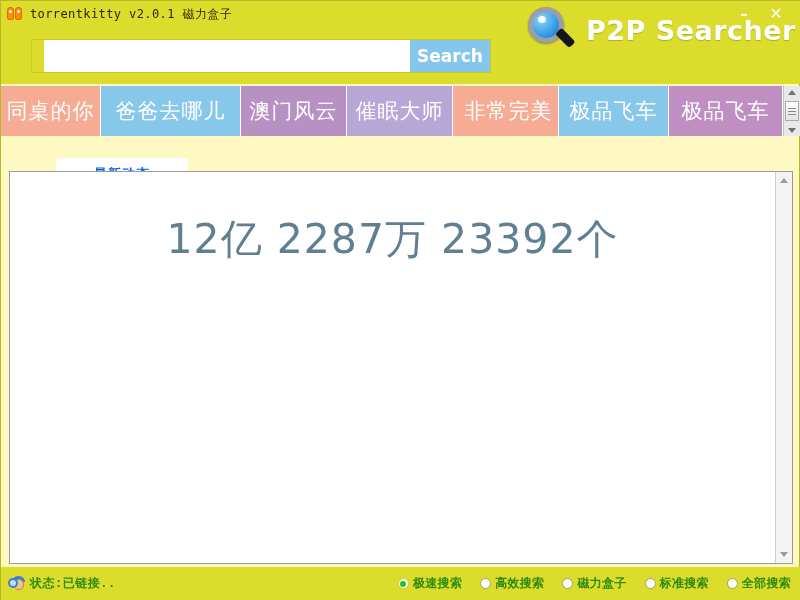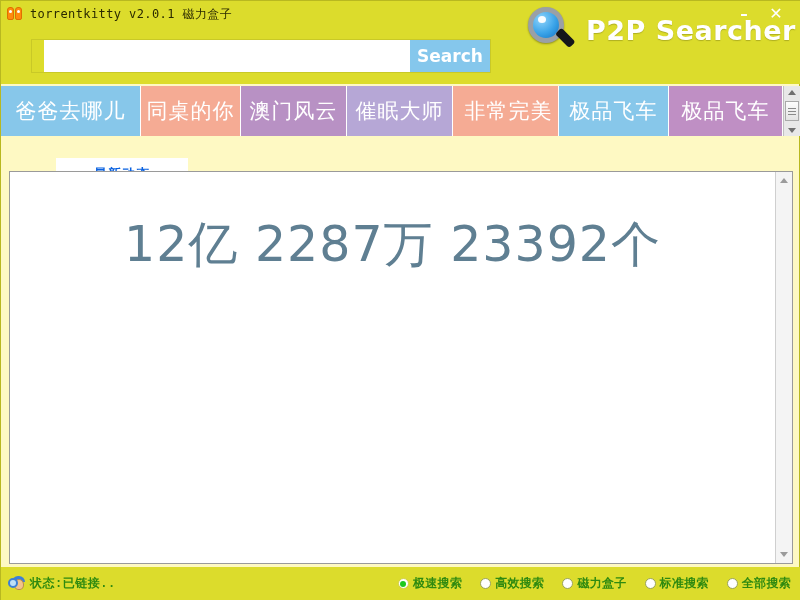--- a/index.html
+++ b/index.html
@@ -201,21 +201,21 @@
     background: #ffffff;
     border: 1px solid #9a9a9a;
     display: flex;
   }
   #content-body {
     flex: 1; position: relative;
     display: flex; justify-content: center;
   }
   #count-text {
     margin-top: 40px;
-    font-size: 49px;
+    font-size: 41px;
     color: #5f7f92;
     letter-spacing: 1px;
     white-space: nowrap;
     font-family: "DejaVu Sans", "Liberation Sans", sans-serif;
   }
   #content-scroll {
     width: 17px;
     background: #f4f4f4;
     border-left: 1px solid #cfcfcf;
     display: flex; flex-direction: column;
@@ -321,25 +321,25 @@
         <div class="lens"></div>
         <div class="glint"></div>
         <div class="handle"></div>
       </div>
       <div id="brand-text">P2P Searcher</div>
     </div>
   </div>
 
   <div id="tabstrip">
     <div id="tablist" style="display:flex;">
+        <div class="tab" style="background: rgb(245, 171, 148); width: 100px;">
+          <span>同桌的你</span>
+        </div>
         <div class="tab" style="background: rgb(135, 199, 234); width: 140px;">
           <span>爸爸去哪儿</span>
-        </div>
-        <div class="tab" style="background: rgb(245, 171, 148); width: 100px;">
-          <span>同桌的你</span>
         </div>
         <div class="tab" style="background: rgb(184, 145, 196); width: 106px;">
           <span>澳门风云</span>
         </div>
         <div class="tab" style="background: rgb(182, 167, 214); width: 106px;">
           <span>催眠大师</span>
         </div>
         <div class="tab" style="background: rgb(245, 171, 148); width: 106px; padding-left: 12px;">
           <span>非常完美</span>
         </div>

